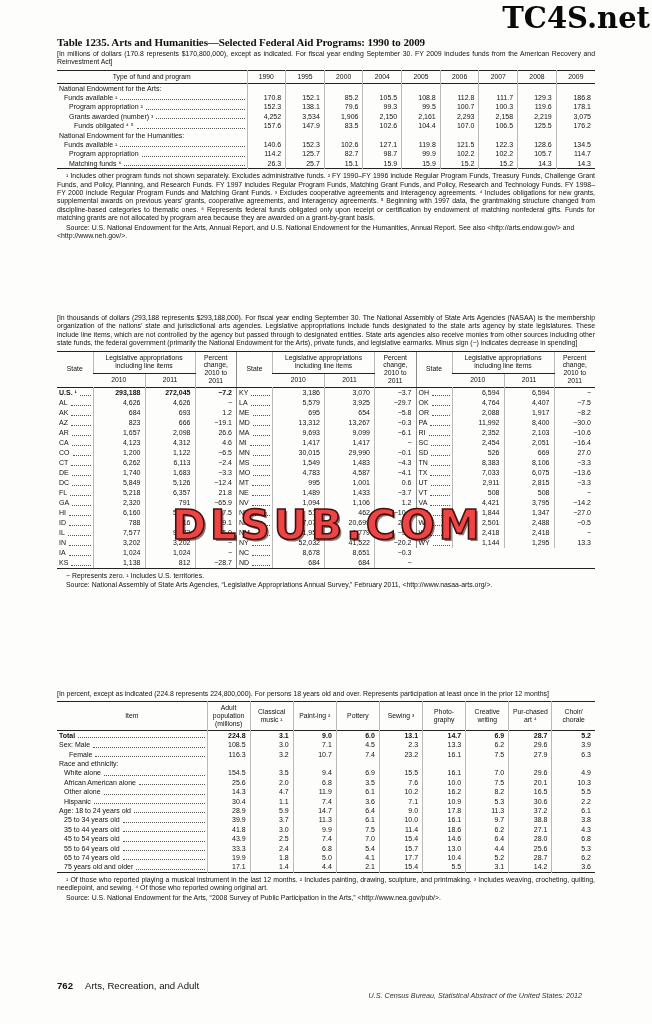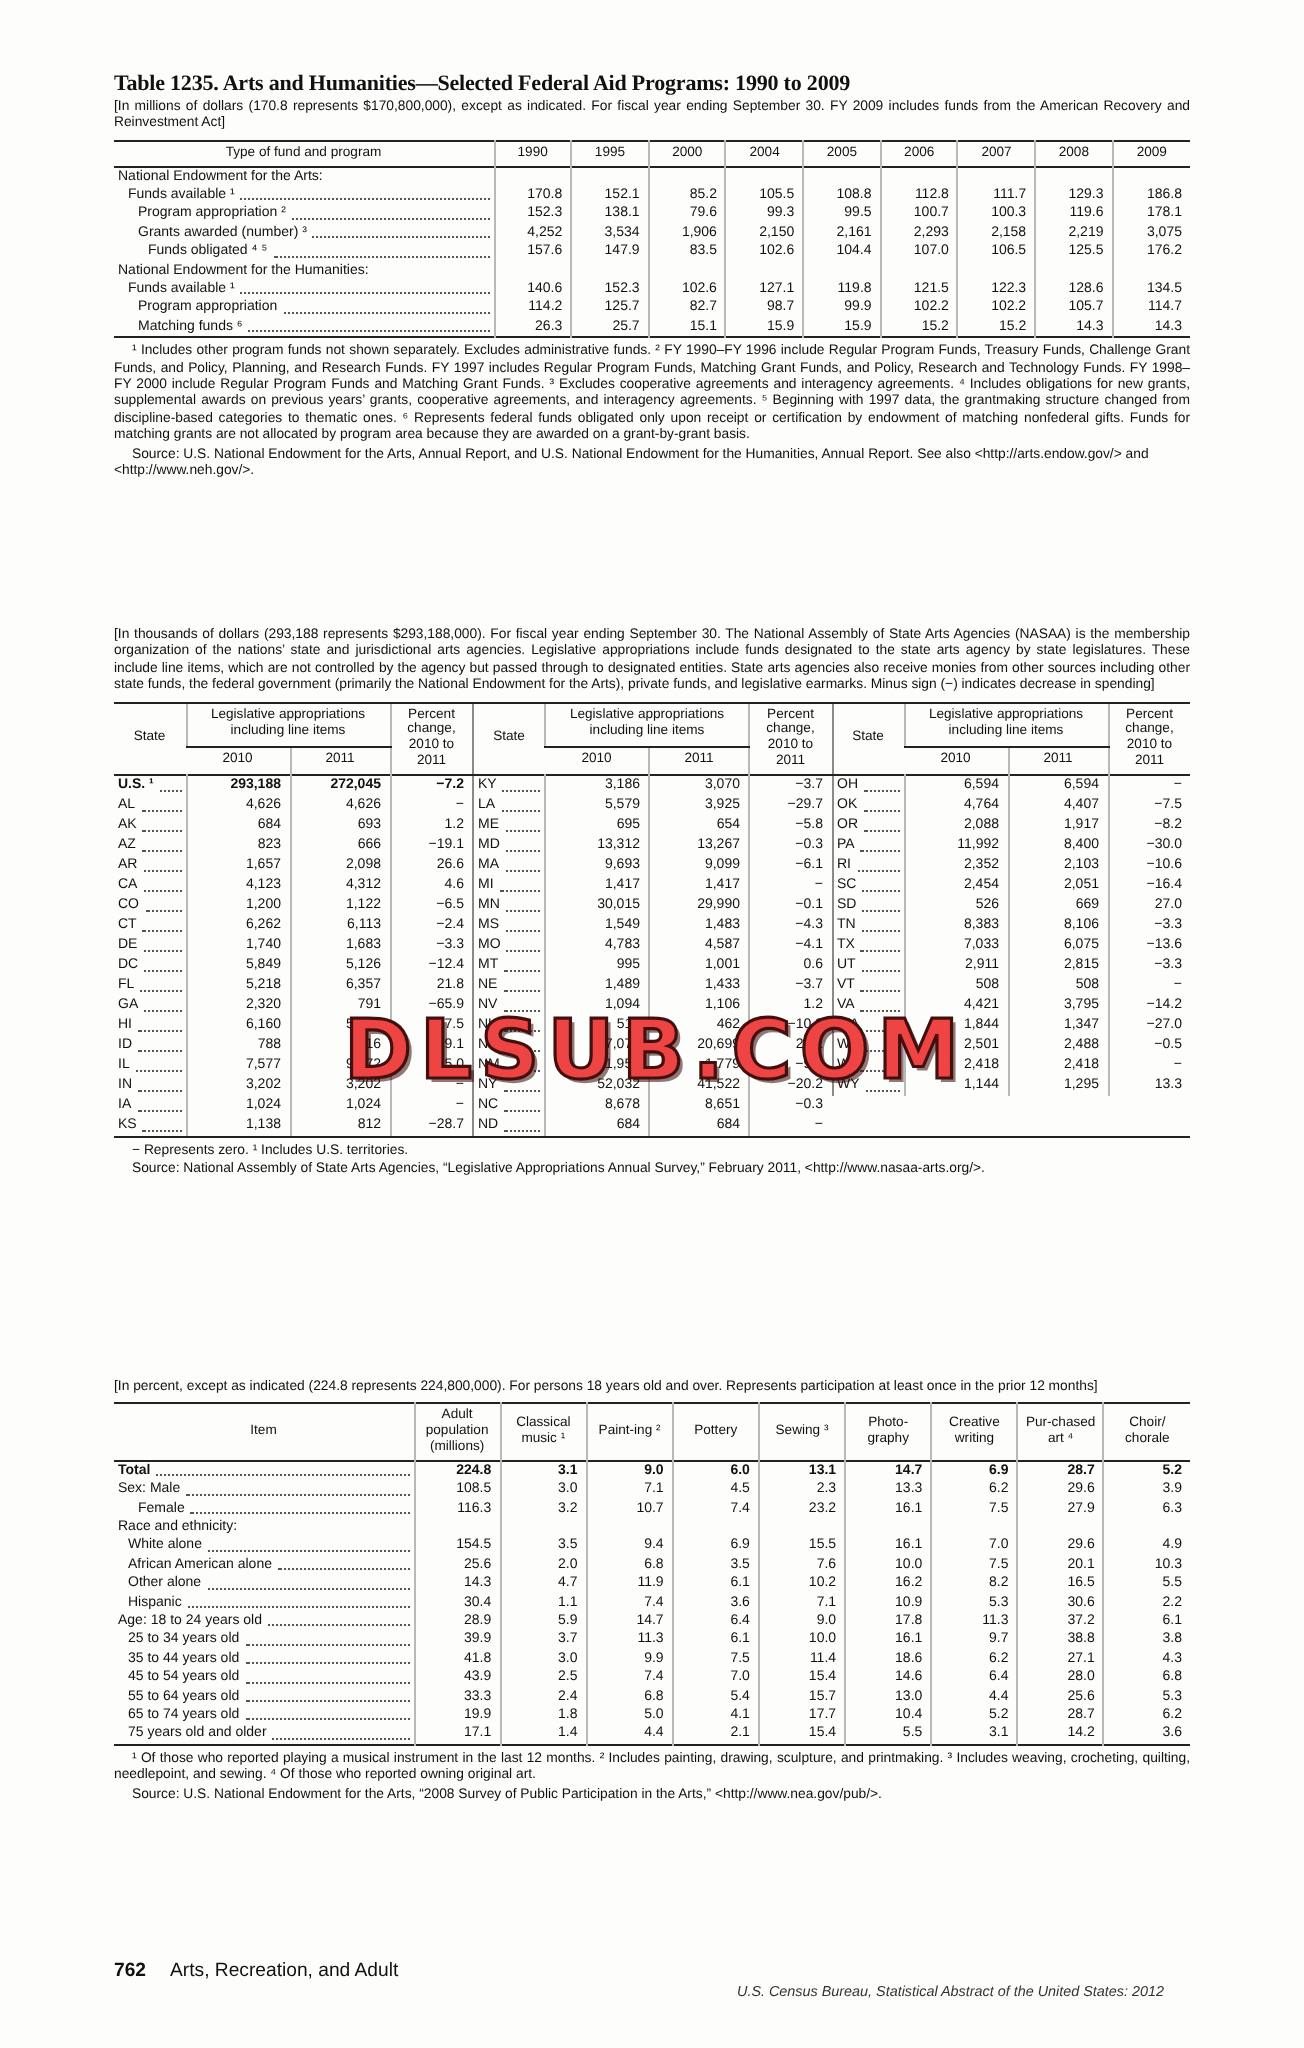--- a/index.html
+++ b/index.html
@@ -1177,15 +1177,16 @@
     <p class="fn">¹ Of those who reported playing a musical instrument in the last 12 months. ² Includes painting, drawing, sculpture, and printmaking. ³ Includes weaving, crocheting, quilting, needlepoint, and sewing. ⁴ Of those who reported owning original art.</p>
     <p class="src">Source: U.S. National Endowment for the Arts, “2008 Survey of Public Participation in the Arts,” &lt;http://www.nea.gov/pub/&gt;.</p>
   </div>
 
   <div class="page-footer">
     <span class="pn">762</span>
     <span>Arts, Recreation, and Adult</span>
   </div>
   <div class="census-line">U.S. Census Bureau, Statistical Abstract of the United States: 2012</div>
 
+  <div class="wm wm-top">TC4S.net</div>
   <div class="wm wm-red wm-mid">DLSUB.COM</div>
 
 </div>
 
 </body></html>

